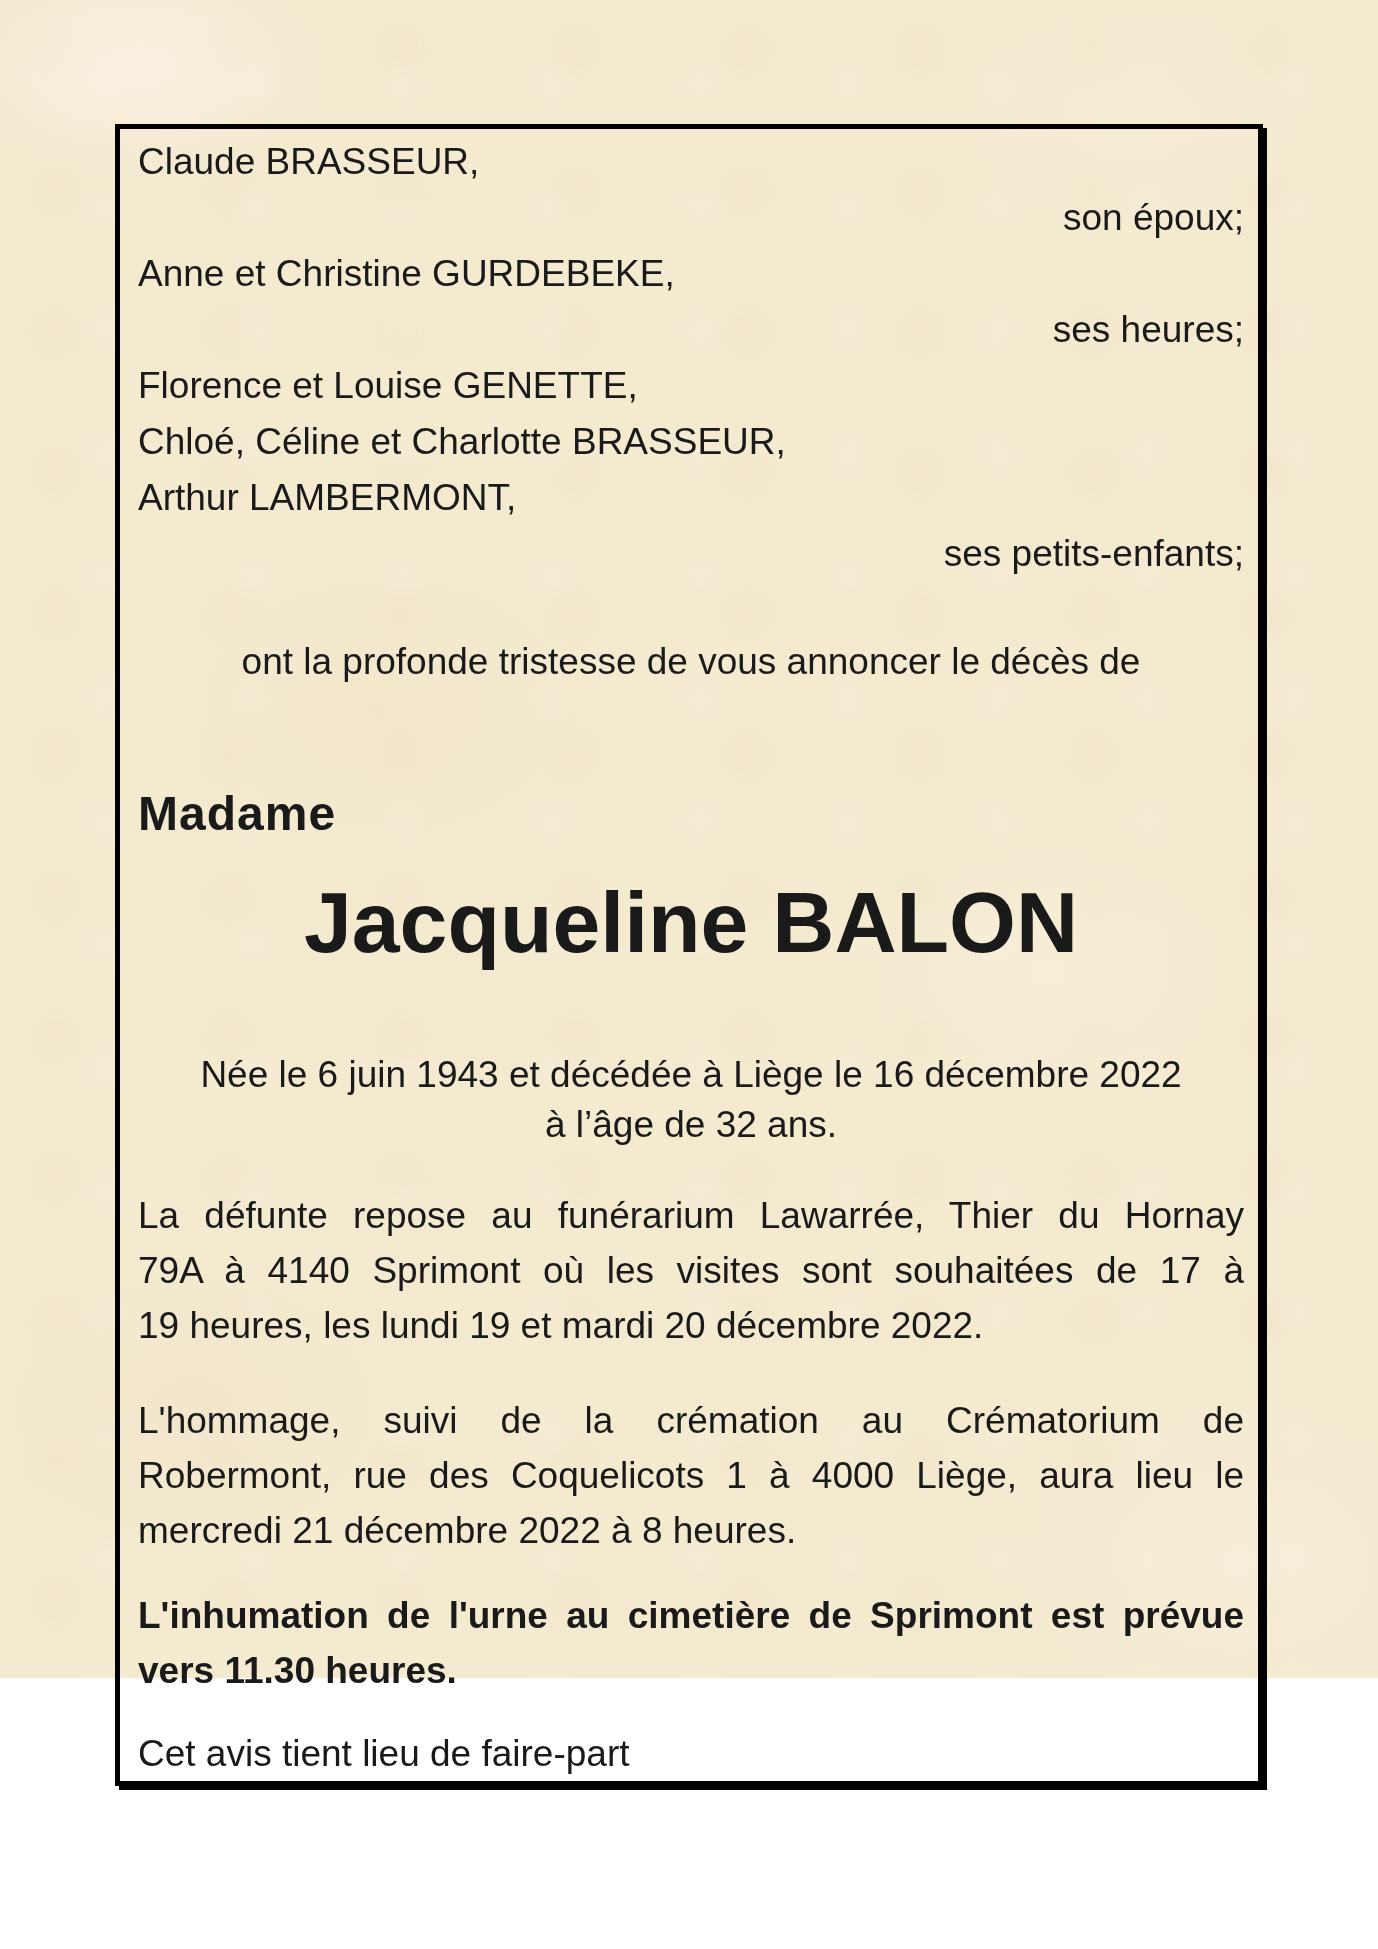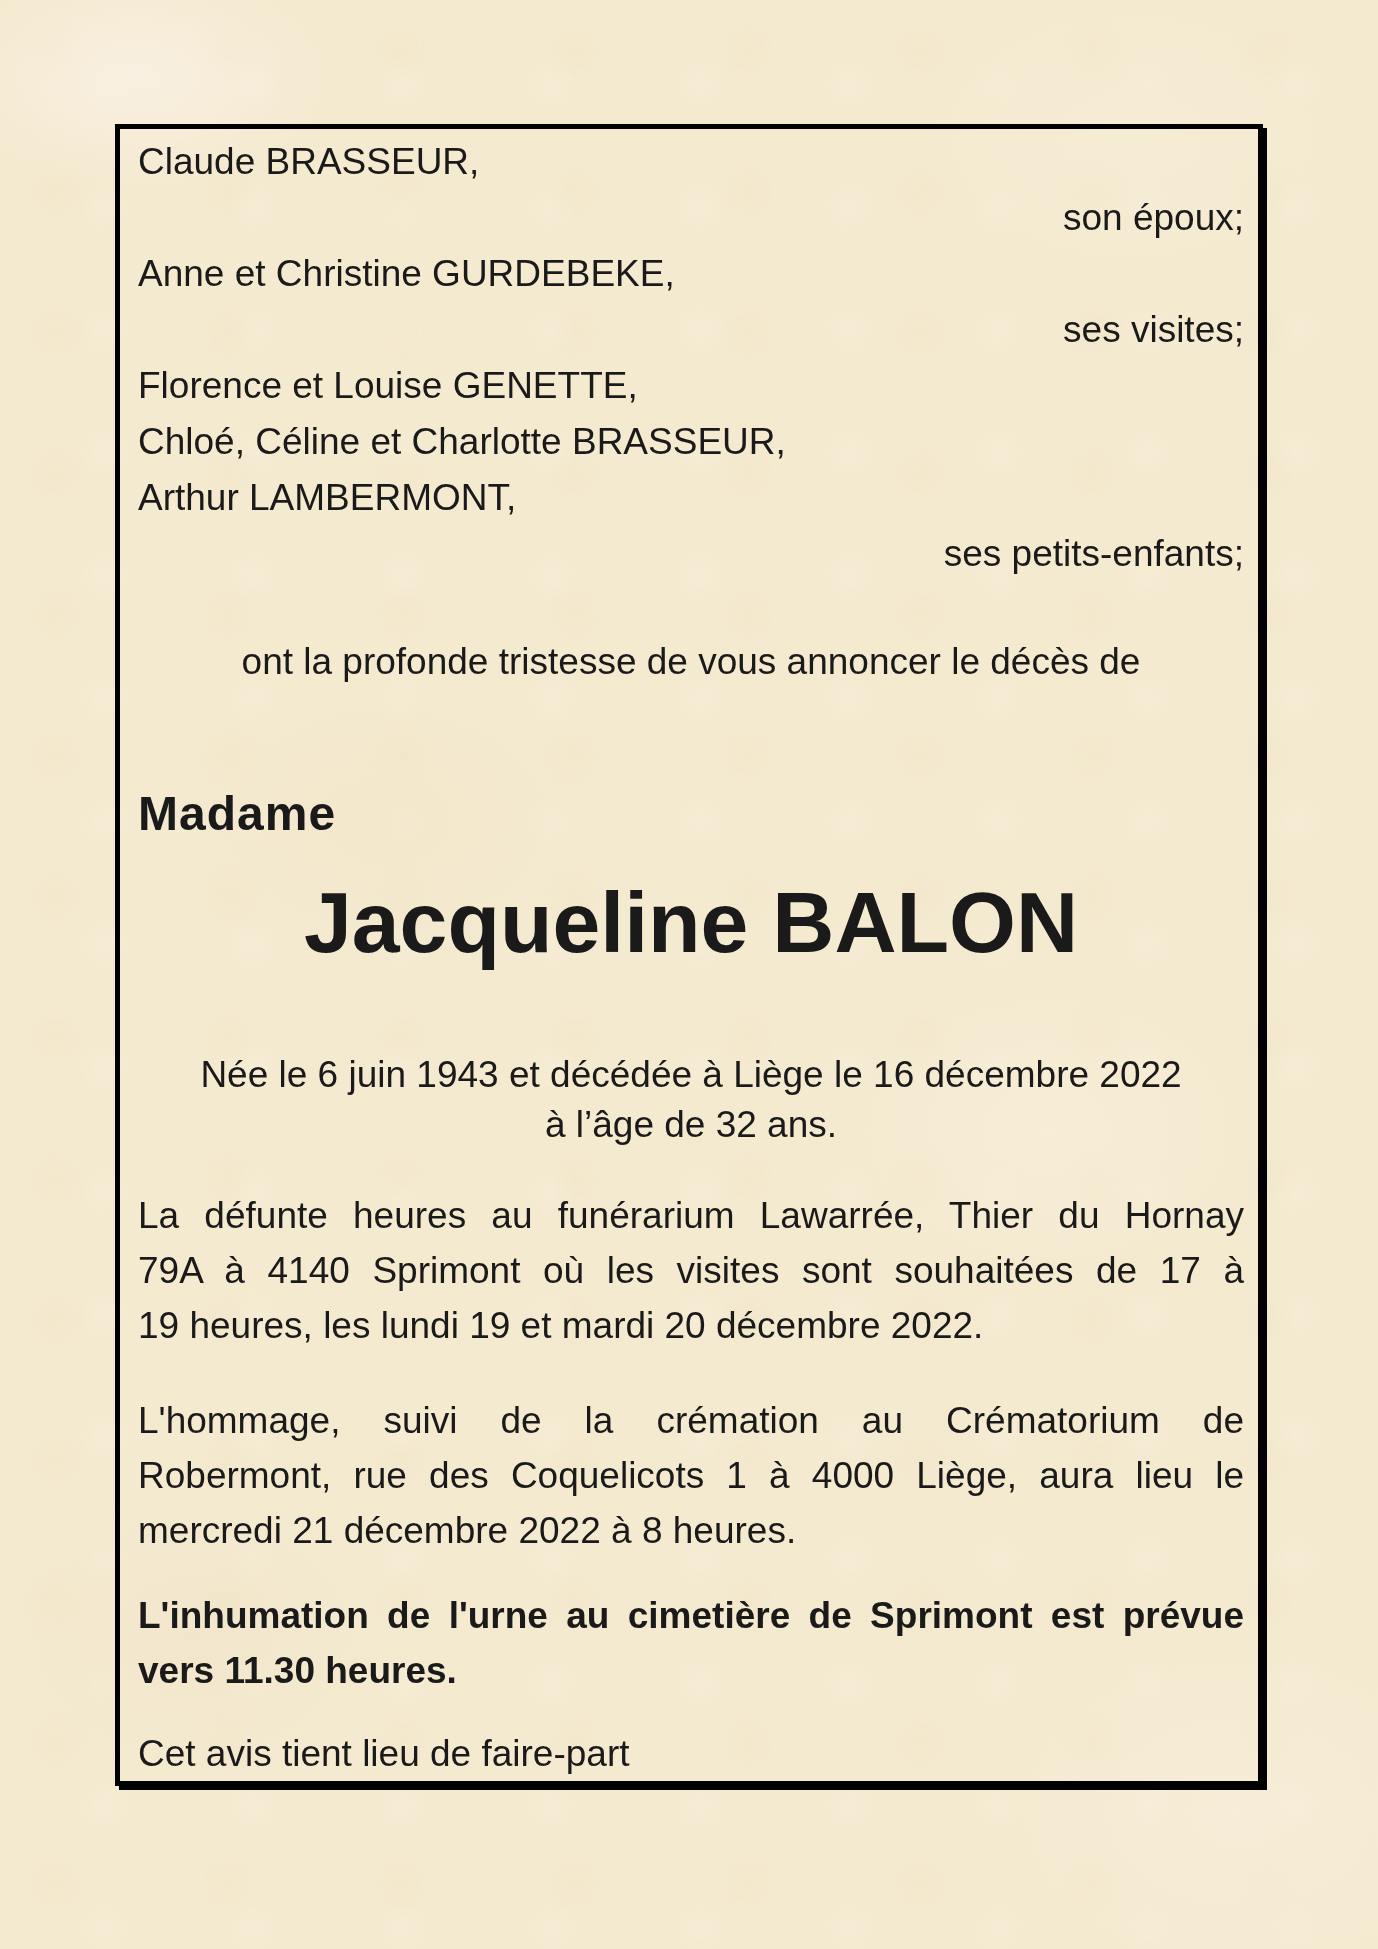--- a/index.html
+++ b/index.html
@@ -6,21 +6,21 @@
     margin: 0;
     padding: 0;
     width: 1378px;
     height: 1949px;
     overflow: hidden;
     font-family: "Liberation Sans", sans-serif;
   }
   .page {
     position: relative;
     width: 1378px;
-    height: 1949px;
+    height: 1678px;
     background-color: #f4ead0;
     background-image:
       radial-gradient(ellipse 280px 160px at 10% 4%,  rgba(252,242,232,.70), rgba(252,242,232,0) 70%),
       radial-gradient(ellipse 300px 200px at 82% 7%,  rgba(247,238,216,.55), rgba(247,238,216,0) 70%),
       radial-gradient(ellipse 320px 220px at 28% 42%, rgba(240,228,197,.45), rgba(240,228,197,0) 70%),
       radial-gradient(ellipse 280px 200px at 76% 58%, rgba(250,241,222,.55), rgba(250,241,222,0) 70%),
       radial-gradient(ellipse 300px 220px at 14% 84%, rgba(239,227,198,.45), rgba(239,227,198,0) 70%),
       radial-gradient(ellipse 340px 240px at 90% 93%, rgba(249,240,223,.55), rgba(249,240,223,0) 70%),
       radial-gradient(circle 46px at 32% 36%, rgba(236,223,188,.22), rgba(236,223,188,0) 72%),
       radial-gradient(circle 36px at 70% 68%, rgba(251,243,228,.26), rgba(251,243,228,0) 72%);
@@ -77,40 +77,40 @@
 </head>
 <body>
 
 <div class="page">
   <div class="notice-card">
 
     <div class="fam-block">
       <div class="fam-line align-left">Claude BRASSEUR,</div>
       <div class="fam-line align-right">son époux;</div>
       <div class="fam-line align-left">Anne et Christine GURDEBEKE,</div>
-      <div class="fam-line align-right">ses visites;</div>
+      <div class="fam-line align-right">ses heures;</div>
       <div class="fam-line align-left">Florence et Louise GENETTE,</div>
       <div class="fam-line align-left">Chloé, Céline et Charlotte BRASSEUR,</div>
       <div class="fam-line align-left">Arthur LAMBERMONT,</div>
       <div class="fam-line align-right">ses petits-enfants;</div>
     </div>
 
     <div class="announcement">ont la profonde tristesse de vous annoncer le décès de</div>
 
     <div class="honorific">Madame</div>
 
     <div class="deceased-name">Jacqueline BALON</div>
 
     <div class="birth-death">
       <div class="cline">Née le 6 juin 1943 et décédée à Liège le 16 décembre 2022</div>
       <div class="cline">à l’âge de 32 ans.</div>
     </div>
 
     <div class="para para-visitation">
-      <div class="jline">La défunte heures au funérarium Lawarrée, Thier du Hornay</div>
+      <div class="jline">La défunte repose au funérarium Lawarrée, Thier du Hornay</div>
       <div class="jline">79A à 4140 Sprimont où les visites sont souhaitées de 17 à</div>
       <div class="lline">19 heures, les lundi 19 et mardi 20 décembre 2022.</div>
     </div>
 
     <div class="para para-cremation">
       <div class="jline">L'hommage, suivi de la crémation au Crématorium de</div>
       <div class="jline">Robermont, rue des Coquelicots 1 à 4000 Liège, aura lieu le</div>
       <div class="lline">mercredi 21 décembre 2022 à 8 heures.</div>
     </div>
 

